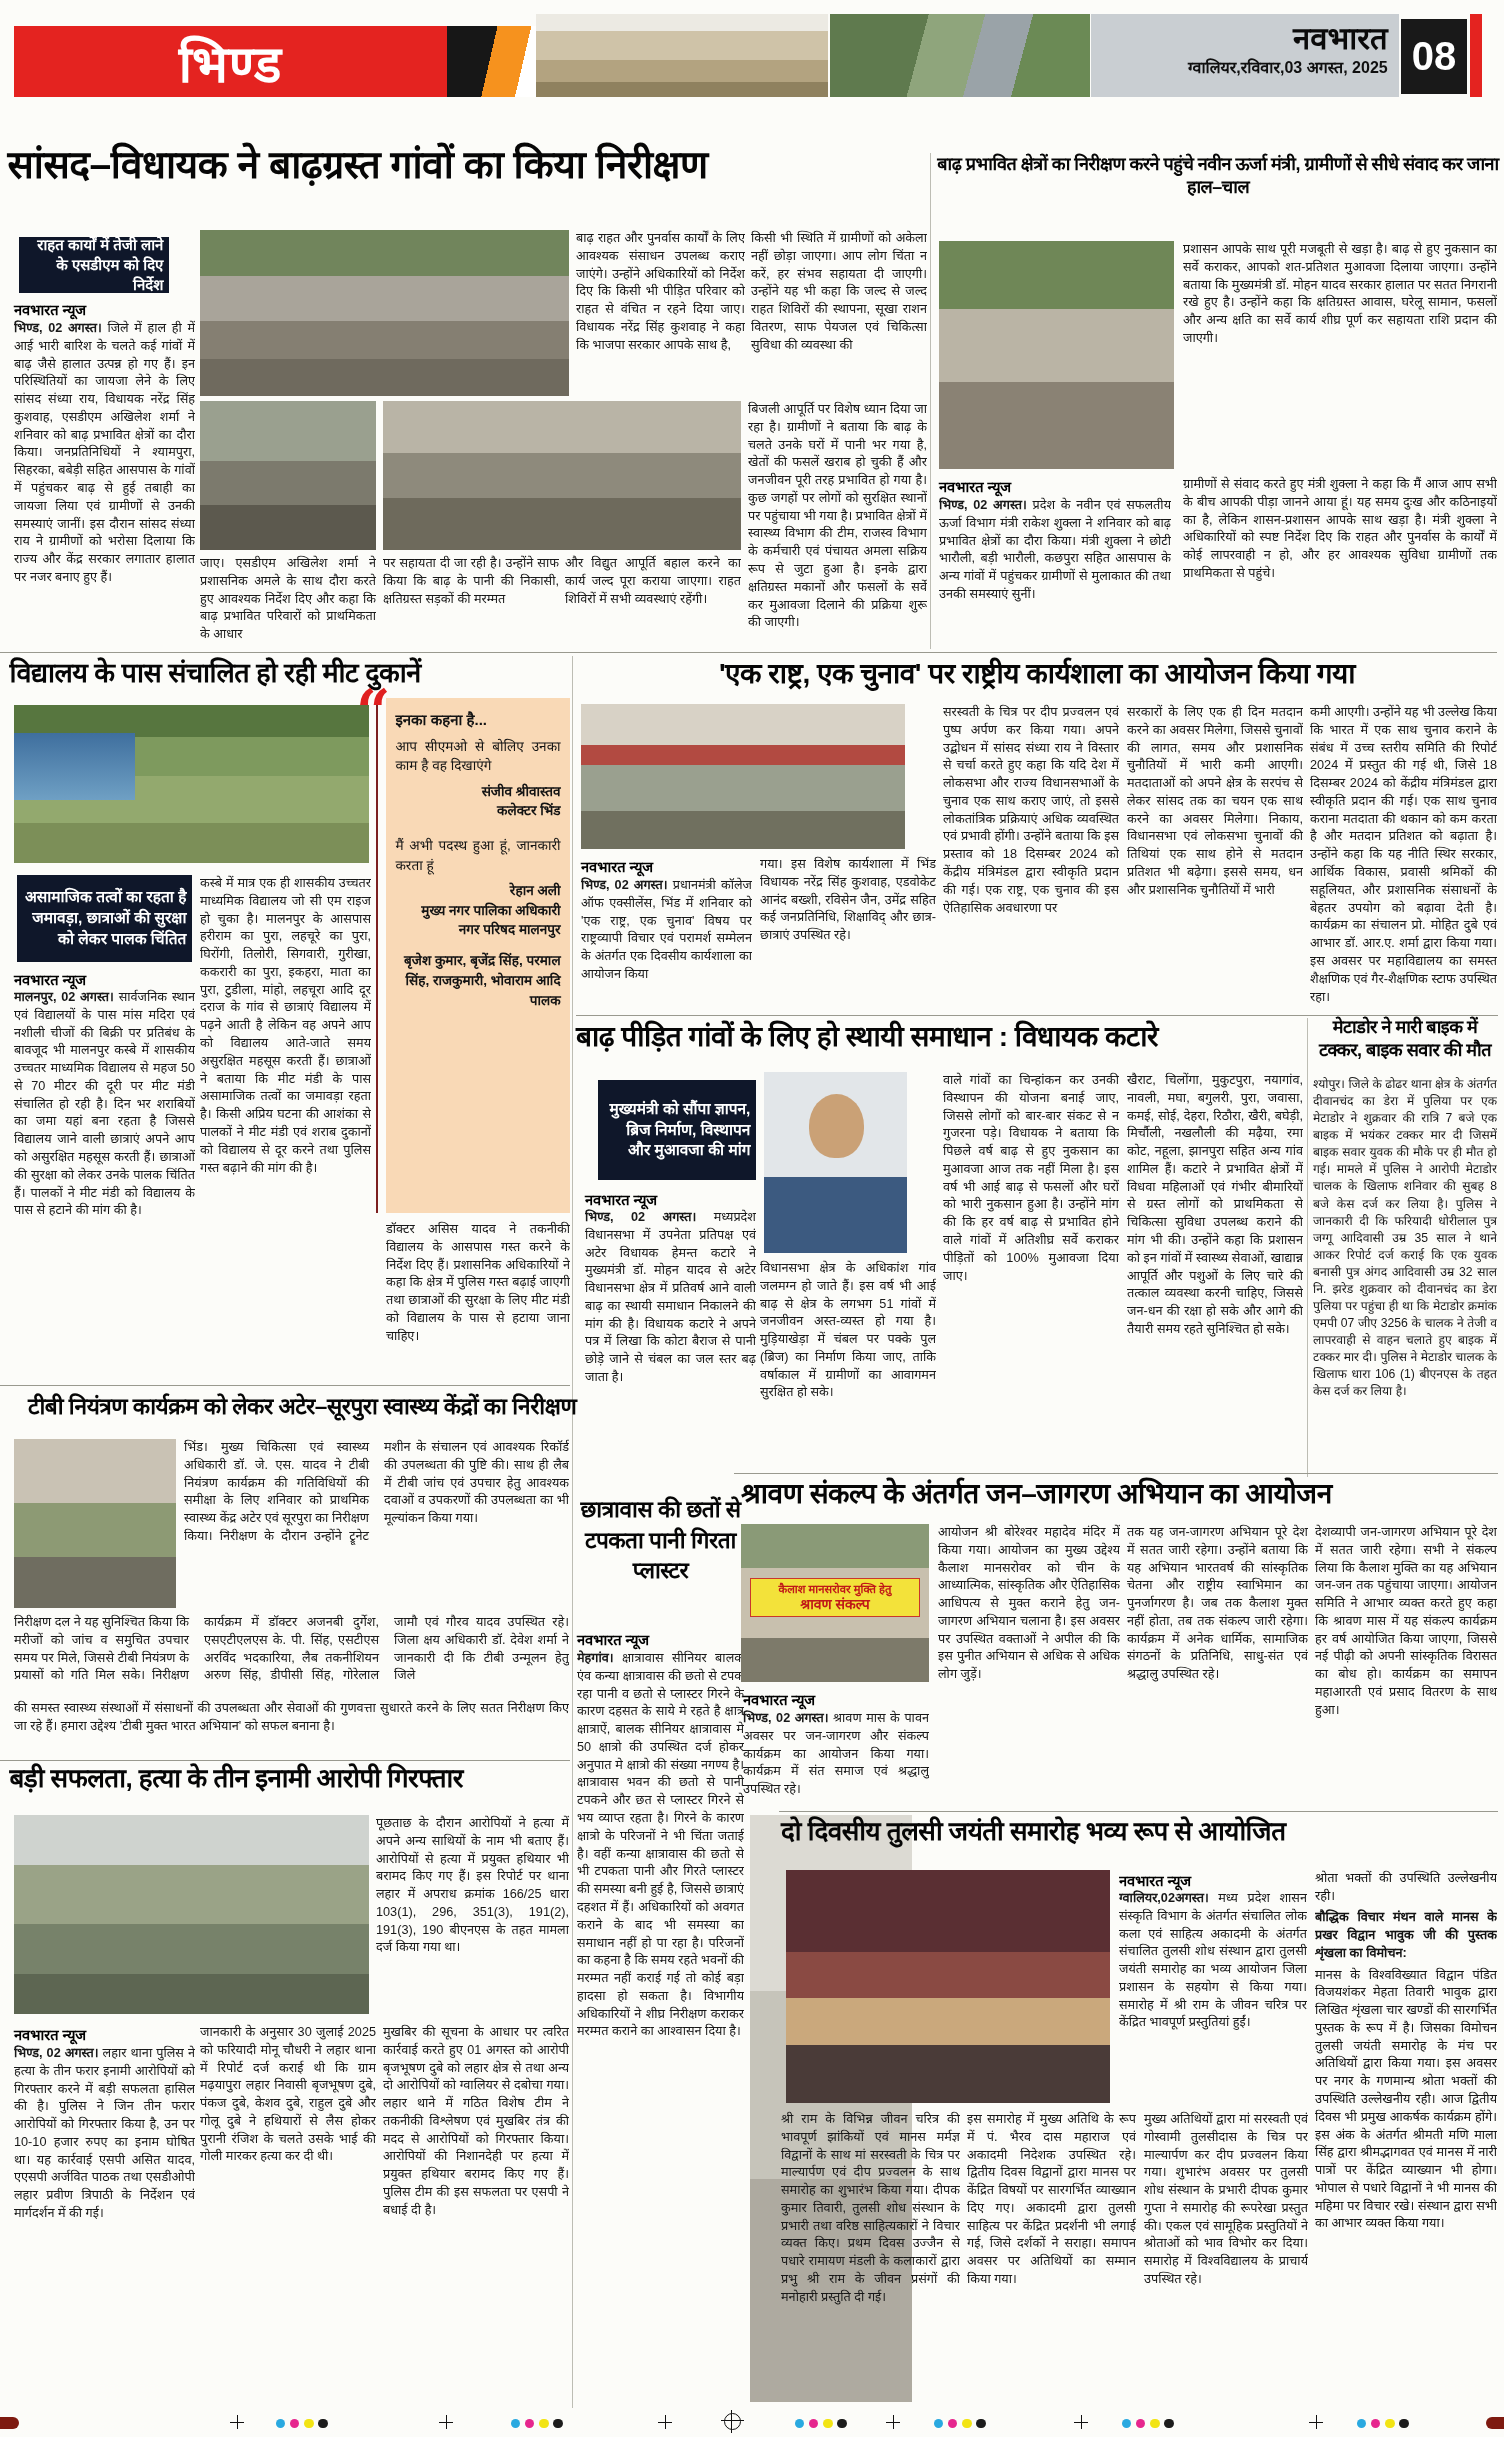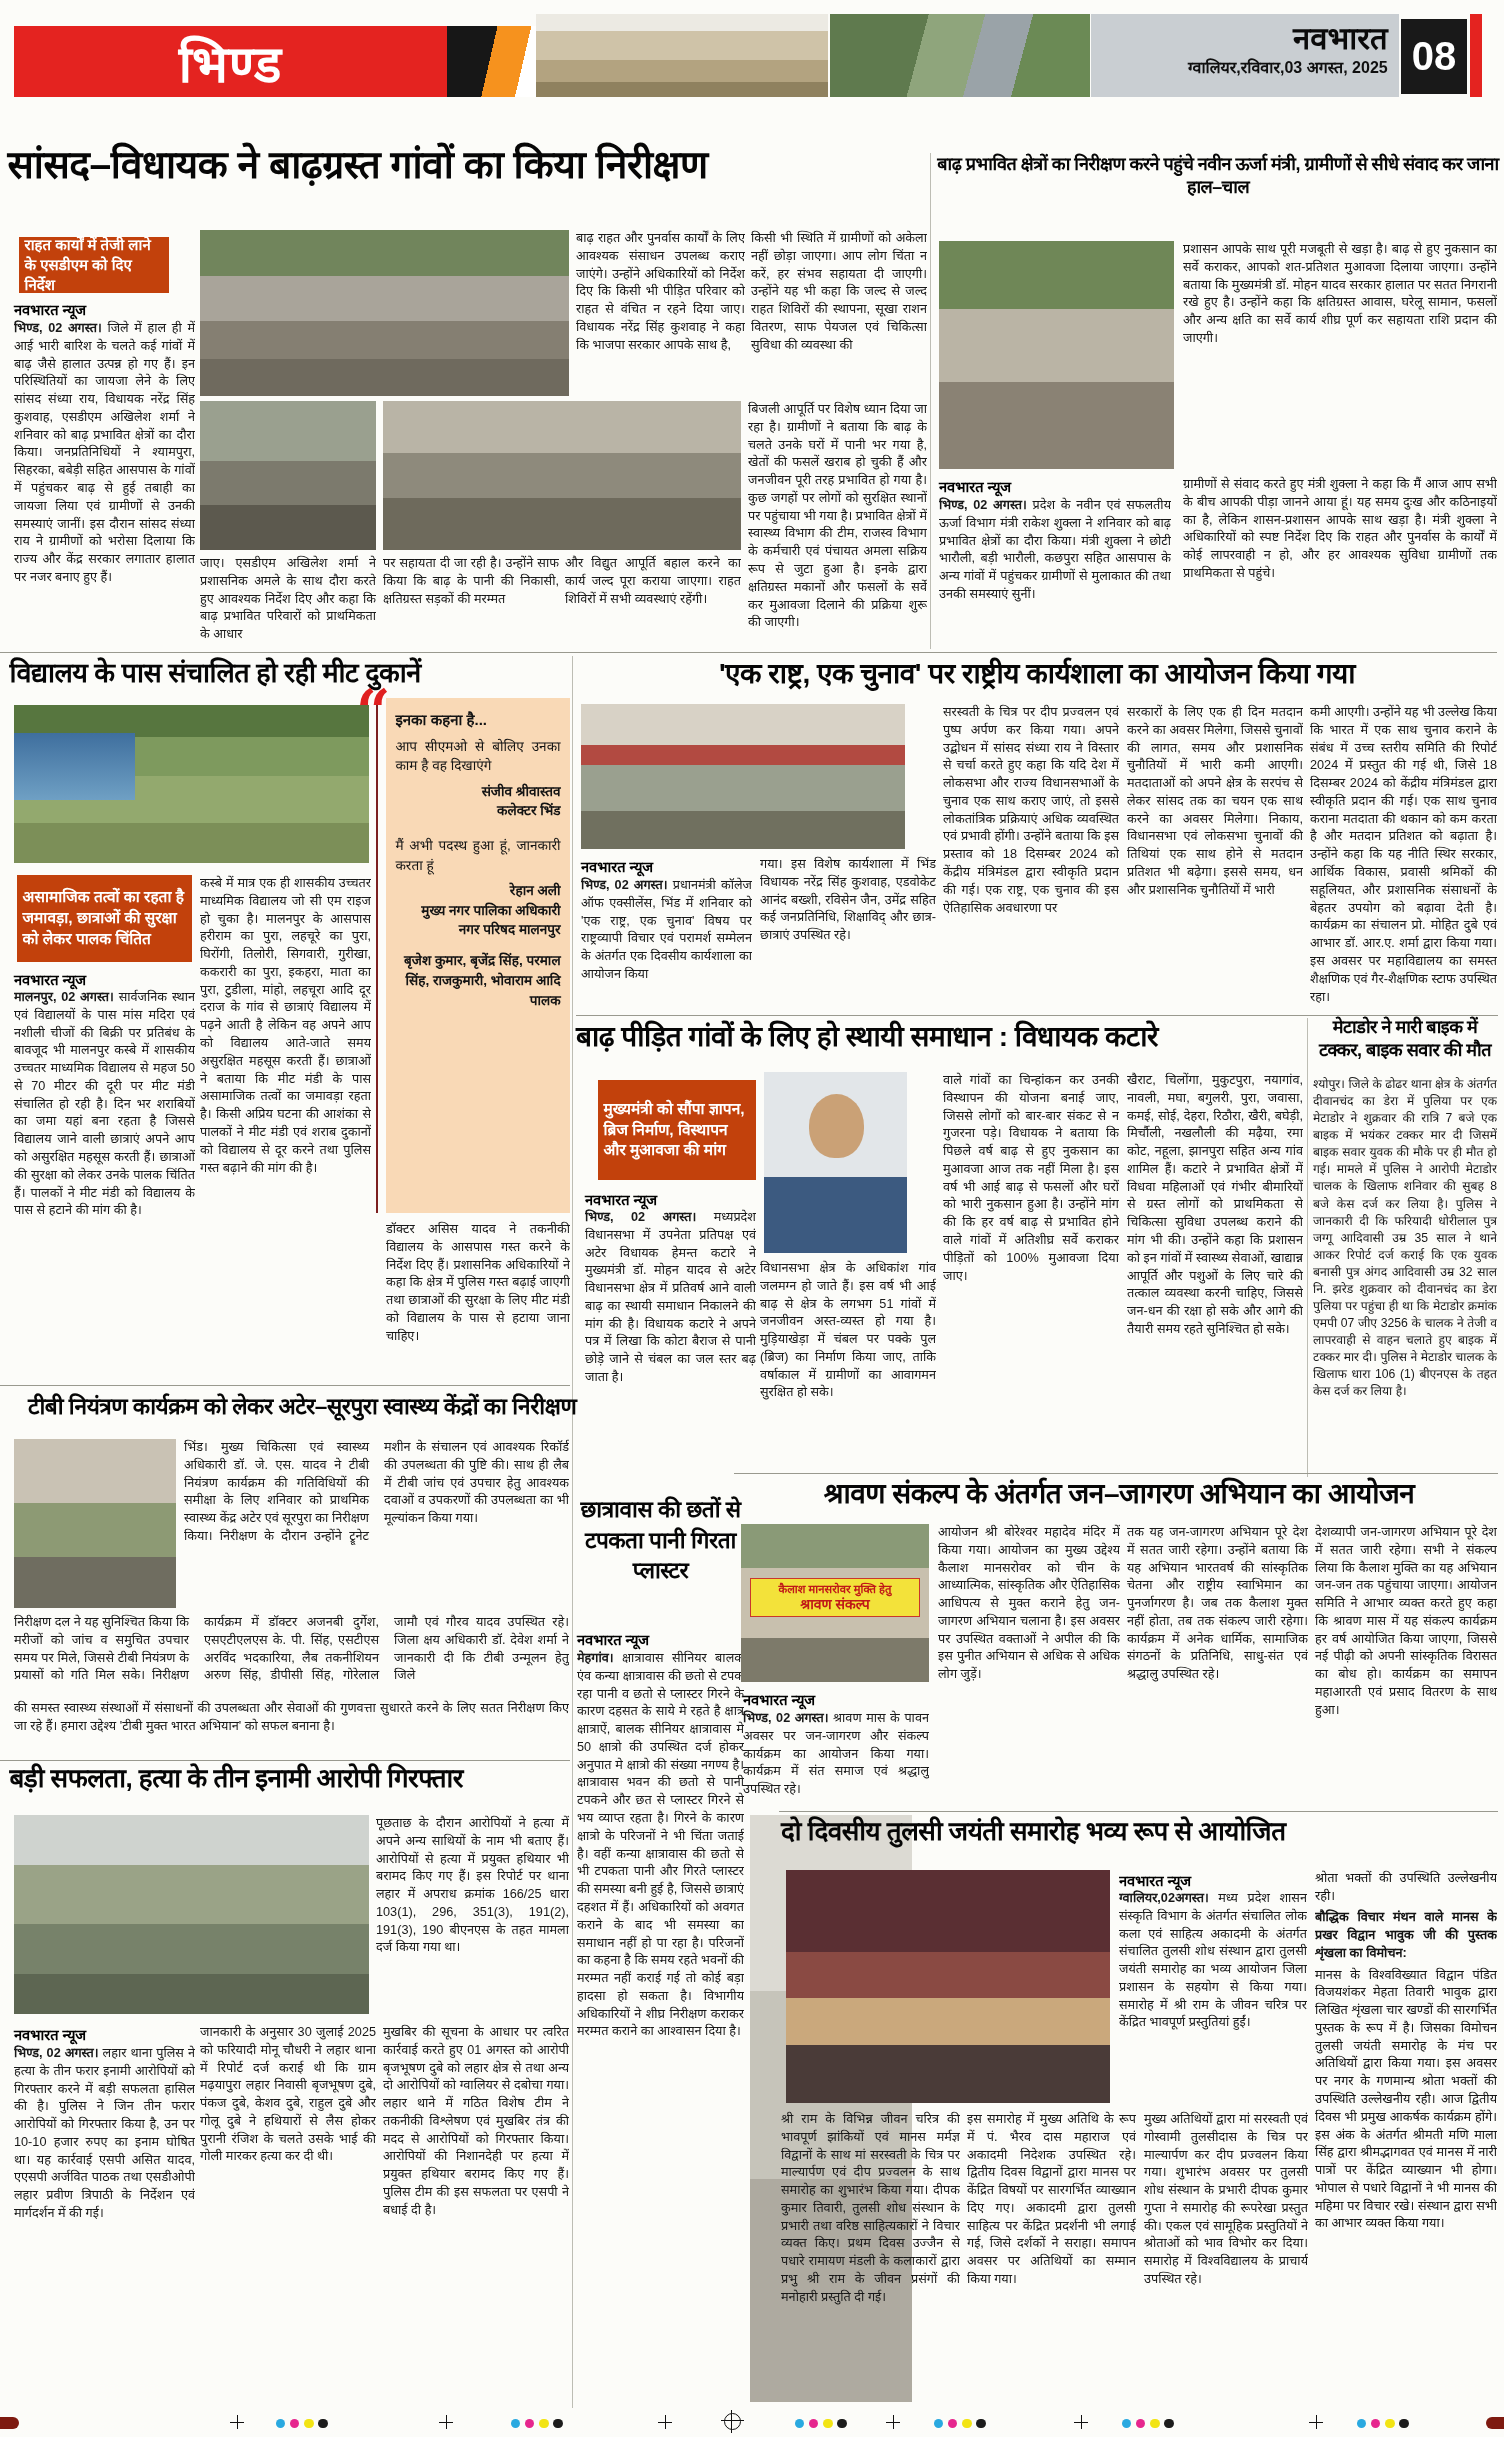--- a/index.html
+++ b/index.html
@@ -4,21 +4,21 @@
 <style>
 *{margin:0;padding:0;box-sizing:border-box}
 html,body{width:1505px;height:2438px}
 body{position:relative;background:#fcfcf9;font-family:"Liberation Sans","DejaVu Sans",sans-serif;color:#131313;overflow:hidden}
 .abs{position:absolute}
 .hl{position:absolute;font-weight:800;color:#060606;line-height:1.12;letter-spacing:-0.5px;white-space:nowrap}
 .hlw{white-space:normal}
 .bt{position:absolute;font-size:12.7px;line-height:1.4;text-align:justify;color:#181818;overflow:hidden}
 .by{position:absolute;font-weight:bold;font-size:14.6px;color:#000}
 .lede{font-weight:bold}
-.kick{position:absolute;background:#c2410c;color:#fff;font-weight:bold;text-align:left;display:flex;align-items:center;justify-content:center;line-height:1.35;padding:3.8px 5.6px}
+.kick{position:absolute;background:#0f172a;color:#fff;font-weight:bold;text-align:right;display:flex;align-items:center;justify-content:center;line-height:1.35;padding:3.8px 5.6px}
 .ph{position:absolute;overflow:hidden}
 .vr{position:absolute;width:0.9px;background:#bdbdb4}
 .hr{position:absolute;height:0.9px;background:#99998f}
 .ph-fort{background:linear-gradient(180deg,#eceae3 0 20%,#cfc3a8 20% 55%,#b3a380 55% 82%,#8f815f 82%)}
 .ph-river{background:linear-gradient(105deg,#5f7a4e 0 35%,#8fa57c 35% 55%,#9aa3a8 55% 72%,#6b8a55 72%)}
 .ph-crowd1{background:linear-gradient(180deg,#71855c 0 28%,#a9a49a 28% 55%,#857f72 55% 78%,#6f6a5e 78%)}
 .ph-crowd2{background:linear-gradient(180deg,#9aa08f 0 40%,#7c7a6d 40% 70%,#5c594e 70%)}
 .ph-crowd3{background:linear-gradient(180deg,#b9b4a6 0 35%,#8e8a7c 35% 65%,#6e6a5c 65%)}
 .ph-minister{background:linear-gradient(180deg,#6f8757 0 30%,#bab4a5 30% 62%,#8a8274 62%)}
 .ph-field{background:linear-gradient(180deg,#57763f 0 20%,#7e9a5e 20% 45%,#93a96e 45% 75%,#7c8f58 75%)}
@@ -159,21 +159,21 @@
 <div class="bt" style="left:14px;top:1700px;width:555px;height:53px">की समस्त स्वास्थ्य संस्थाओं में संसाधनों की उपलब्धता और सेवाओं की गुणवत्ता सुधारते करने के लिए सतत निरीक्षण किए जा रहे हैं। हमारा उद्देश्य 'टीबी मुक्त भारत अभियान' को सफल बनाना है।</div>
 
 <div class="hl hlw" style="left:577px;top:1495px;width:167px;font-size:22.6px;text-align:center;line-height:1.35">छात्रावास की छतों से टपकता पानी गिरता प्लास्टर</div>
 <div class="by" style="left:577px;top:1629px">नवभारत न्यूज</div>
 <div class="bt" style="left:577px;top:1650px;width:167px;height:752px">
   <b class="lede">मेहगांव।</b> <span>क्षात्रावास सीनियर बालक एंव कन्या क्षात्रावास की छतो से टपक रहा पानी व छतो से प्लास्टर गिरने के कारण दहसत के साये मे रहते है क्षात्र क्षात्राऐं, बालक सीनियर क्षात्रावास मे 50 क्षात्रो की उपस्थित दर्ज होकर अनुपात मे क्षात्रो की संख्या नगण्य है। क्षात्रावास भवन की छतो से पानी टपकने और छत से प्लास्टर गिरने से भय व्याप्त रहता है। गिरने के कारण क्षात्रो के परिजनों ने भी चिंता जताई है। वहीं कन्या क्षात्रावास की छतो से भी टपकता पानी और गिरते प्लास्टर की समस्या बनी हुई है, जिससे छात्राएं दहशत में हैं। अधिकारियों को अवगत कराने के बाद भी समस्या का समाधान नहीं हो पा रहा है। परिजनों का कहना है कि समय रहते भवनों की मरम्मत नहीं कराई गई तो कोई बड़ा हादसा हो सकता है। विभागीय अधिकारियों ने शीघ्र निरीक्षण कराकर मरम्मत कराने का आश्वासन दिया है।</span>
 </div>
 <div class="ph ph-wall" style="left:750px;top:1815px;width:162px;height:587px"></div>
 
 <div class="hr" style="left:734px;top:1473px;width:764px"></div>
-<div class="hl" style="left:741px;top:1478px;width:756px;font-size:28px;text-align:center">श्रावण संकल्प के अंतर्गत जन–जागरण अभियान का आयोजन</div>
+<div class="hl" style="left:741px;top:1478px;width:756px;font-size:28px;text-align:left">श्रावण संकल्प के अंतर्गत जन–जागरण अभियान का आयोजन</div>
 <div class="ph ph-banner" style="left:741px;top:1524px;width:188px;height:158px">
   <div class="banner">
     <div style="font-size:11.3px">कैलाश मानसरोवर मुक्ति हेतु</div>
     <div style="font-size:14px">श्रावण संकल्प</div>
   </div>
 </div>
 <div class="by" style="left:743px;top:1689px">नवभारत न्यूज</div>
 <div class="bt" style="left:743px;top:1710px;width:186px;height:94px">
   <b class="lede">भिण्ड, 02 अगस्त।</b> <span>श्रावण मास के पावन अवसर पर जन-जागरण और संकल्प कार्यक्रम का आयोजन किया गया। कार्यक्रम में संत समाज एवं श्रद्धालु उपस्थित रहे।</span>
 </div>

